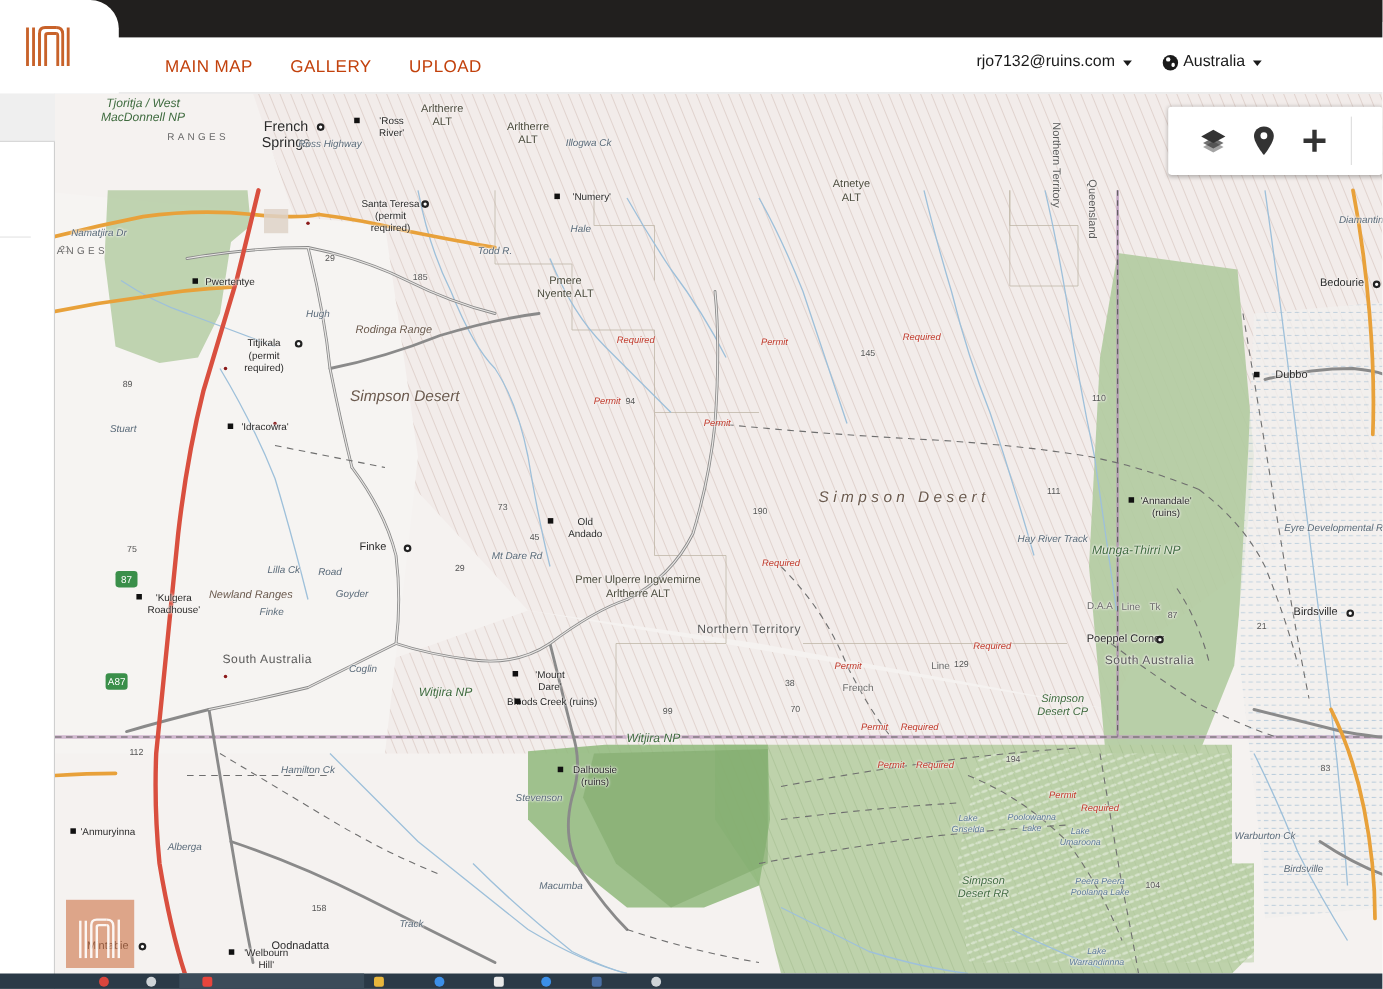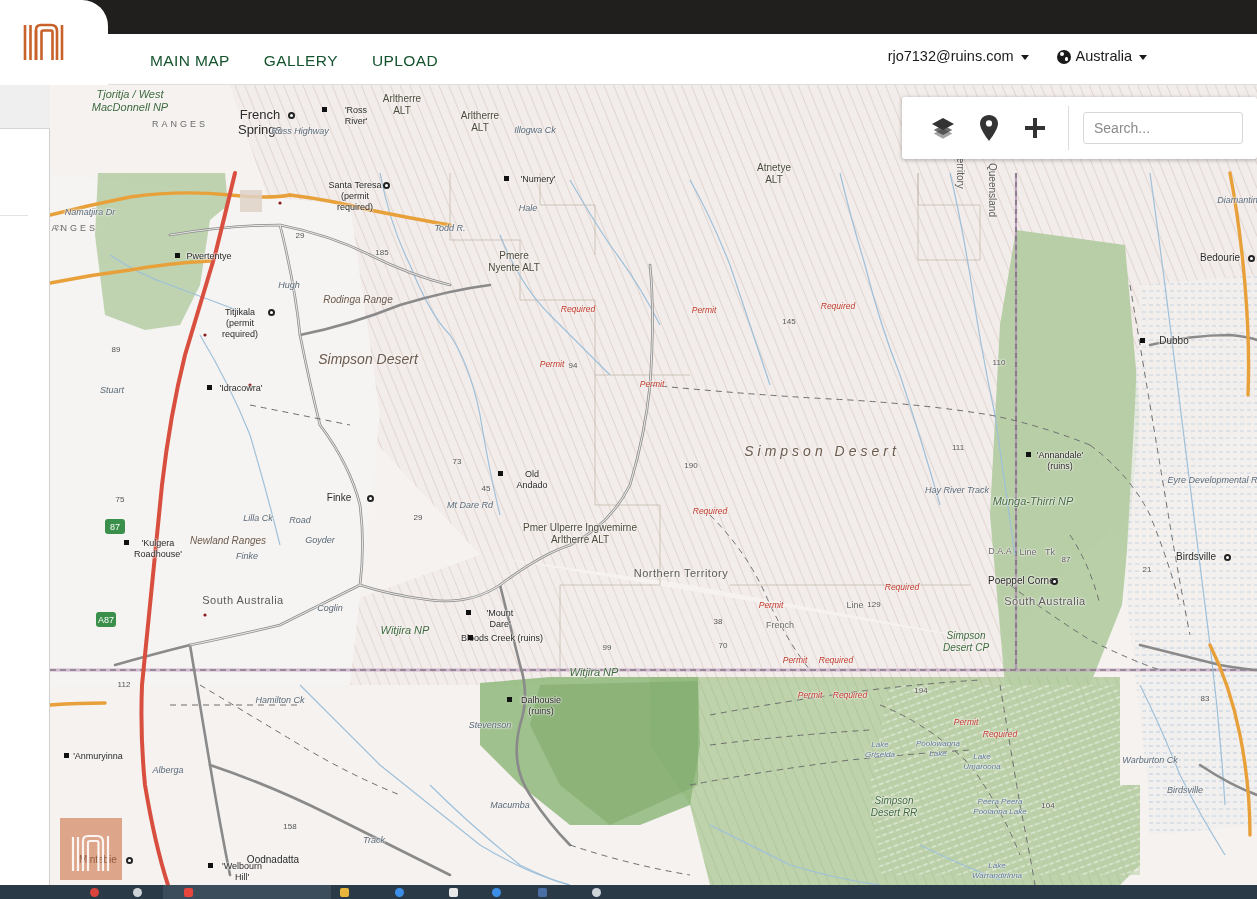--- a/index.html
+++ b/index.html
@@ -41,21 +41,21 @@
     position: absolute; left: 20px; top: 16px; width: 46px; height: 46px;
     z-index: 4;
   }
 
   .nav {
     position: absolute; left: 148px; top: 48px;
     display: flex; gap: 30px; align-items: center;
     z-index: 5;
   }
   .nav a {
-    color: #14532d; text-decoration: none;
+    color: #c2410c; text-decoration: none;
     font-size: 15.5px; letter-spacing: 0.4px;
     font-weight: 400;
     padding: 4px 2px;
     cursor: pointer;
   }
 
   .header-right {
     position: absolute; right: 110px; top: 48px;
     display: flex; align-items: center; gap: 28px;
     z-index: 5;
@@ -549,21 +549,20 @@
           <path d="M11,1 C5.8,1 2,4.9 2,9.6 C2,16 11,27 11,27 C11,27 20,16 20,9.6 C20,4.9 16.2,1 11,1 Z" fill="#333333"></path>
           <circle cx="11" cy="9.4" r="3.1" fill="#ffffff"></circle>
         </svg>
       </div>
       <div class="ctrl-btn">
         <svg width="24" height="24" viewBox="0 0 24 24">
           <path d="M10,2 L14,2 L14,10 L22,10 L22,14 L14,14 L14,22 L10,22 L10,14 L2,14 L2,10 L10,10 Z" fill="#333333"></path>
         </svg>
       </div>
       <div class="ctrl-sep"></div>
-      <input class="search-box" type="text" placeholder="Search..." style="">
     </div>
   </div>
 
   <div class="taskbar">
     <div class="taskbar-active"></div>
     <div class="tb-icon" style="left:90px;background:#d9453c;border-radius:50%;"></div>
     <div class="tb-icon" style="left:133px;background:#cfd4d8;border-radius:50%;"></div>
     <div class="tb-icon" style="left:184px;background:#e8453c;border-radius:2px;"></div>
     <div class="tb-icon" style="left:340px;background:#e8b63c;border-radius:2px;"></div>
     <div class="tb-icon" style="left:395px;background:#3c8fe8;border-radius:50%;"></div>

